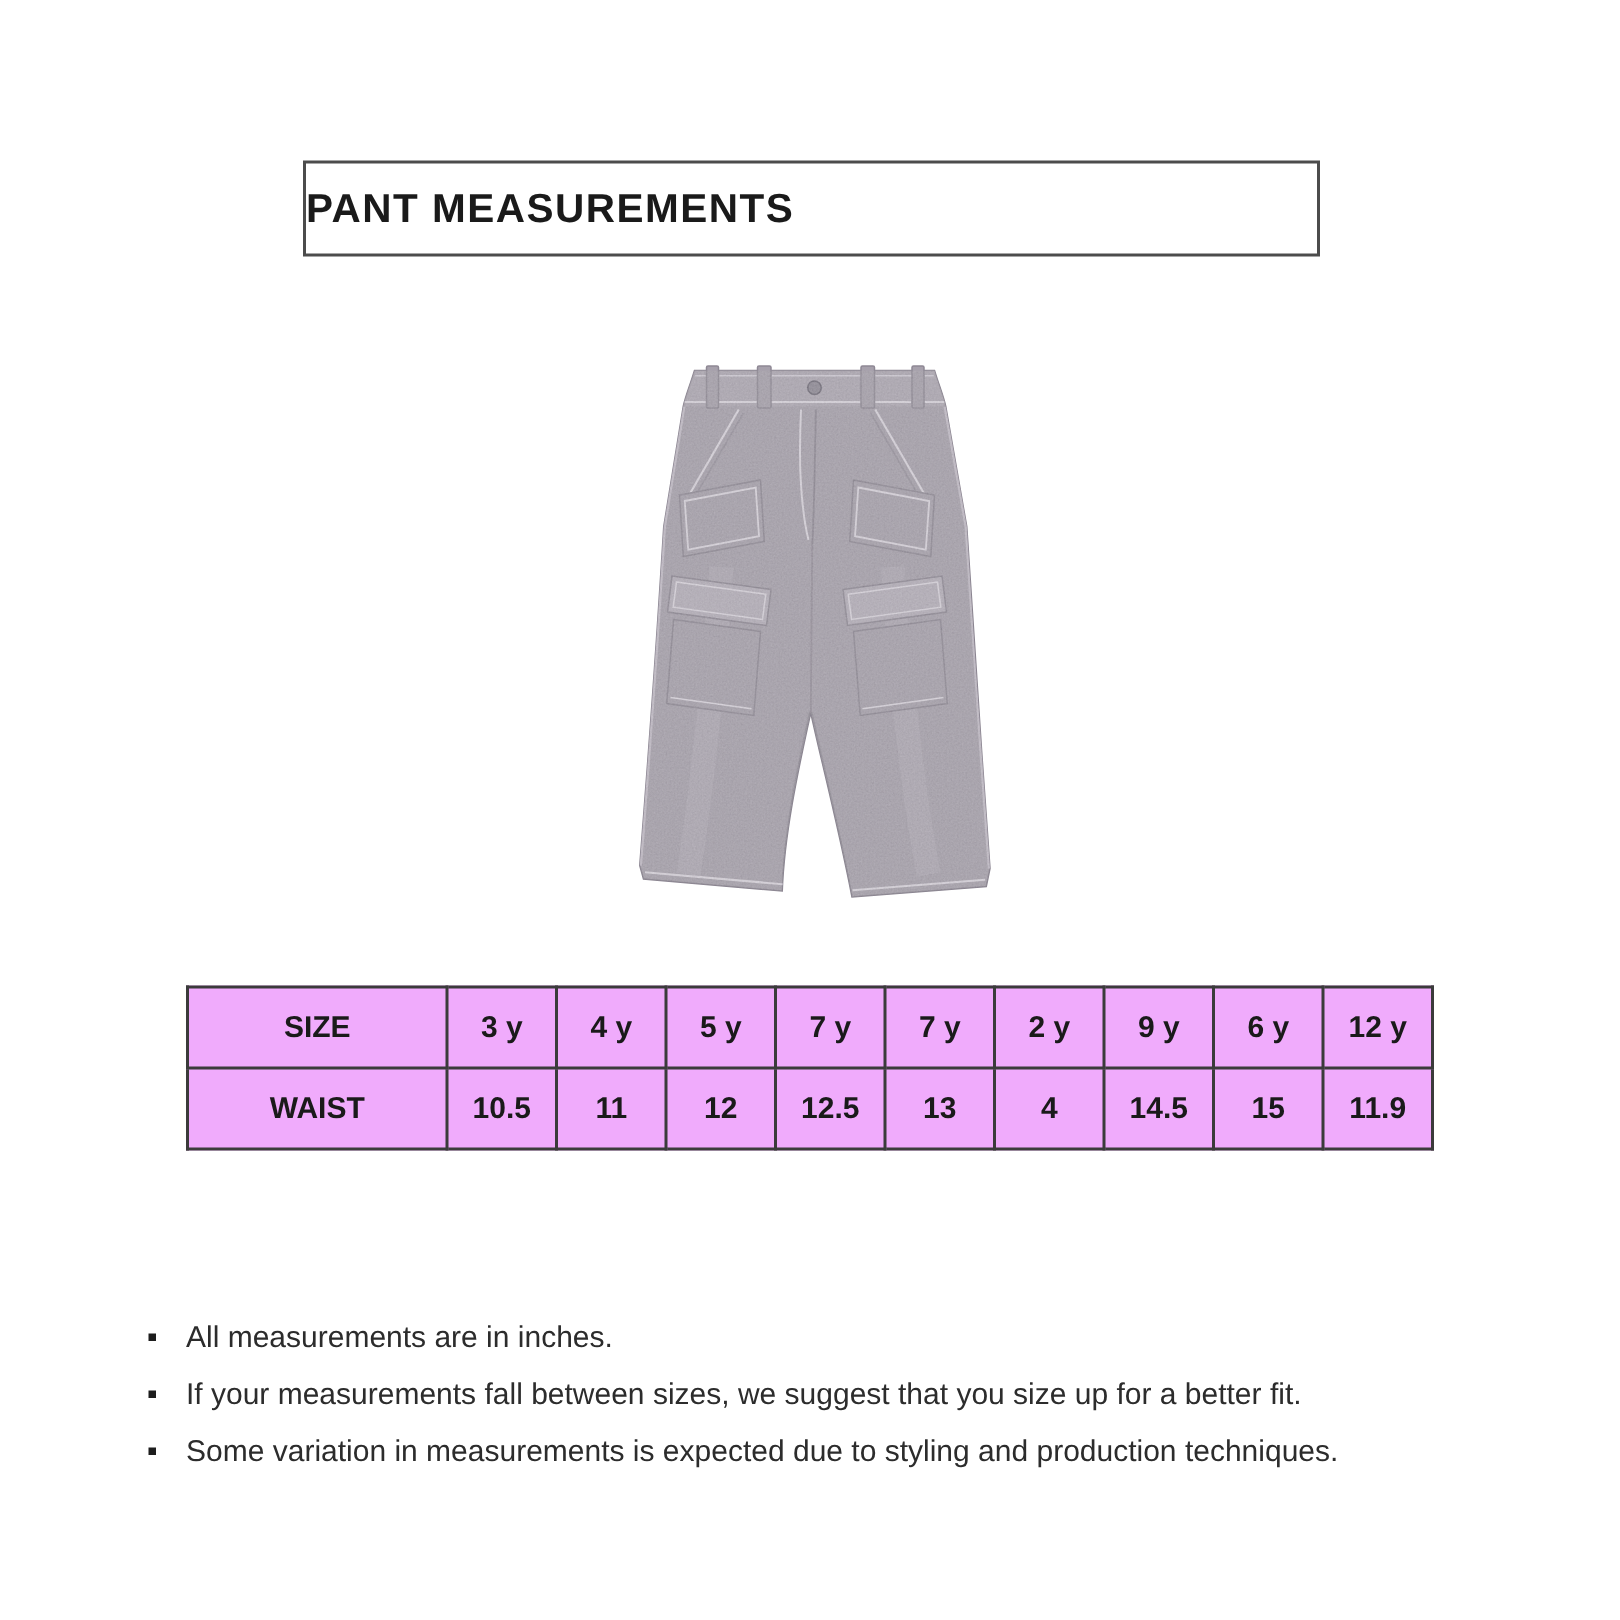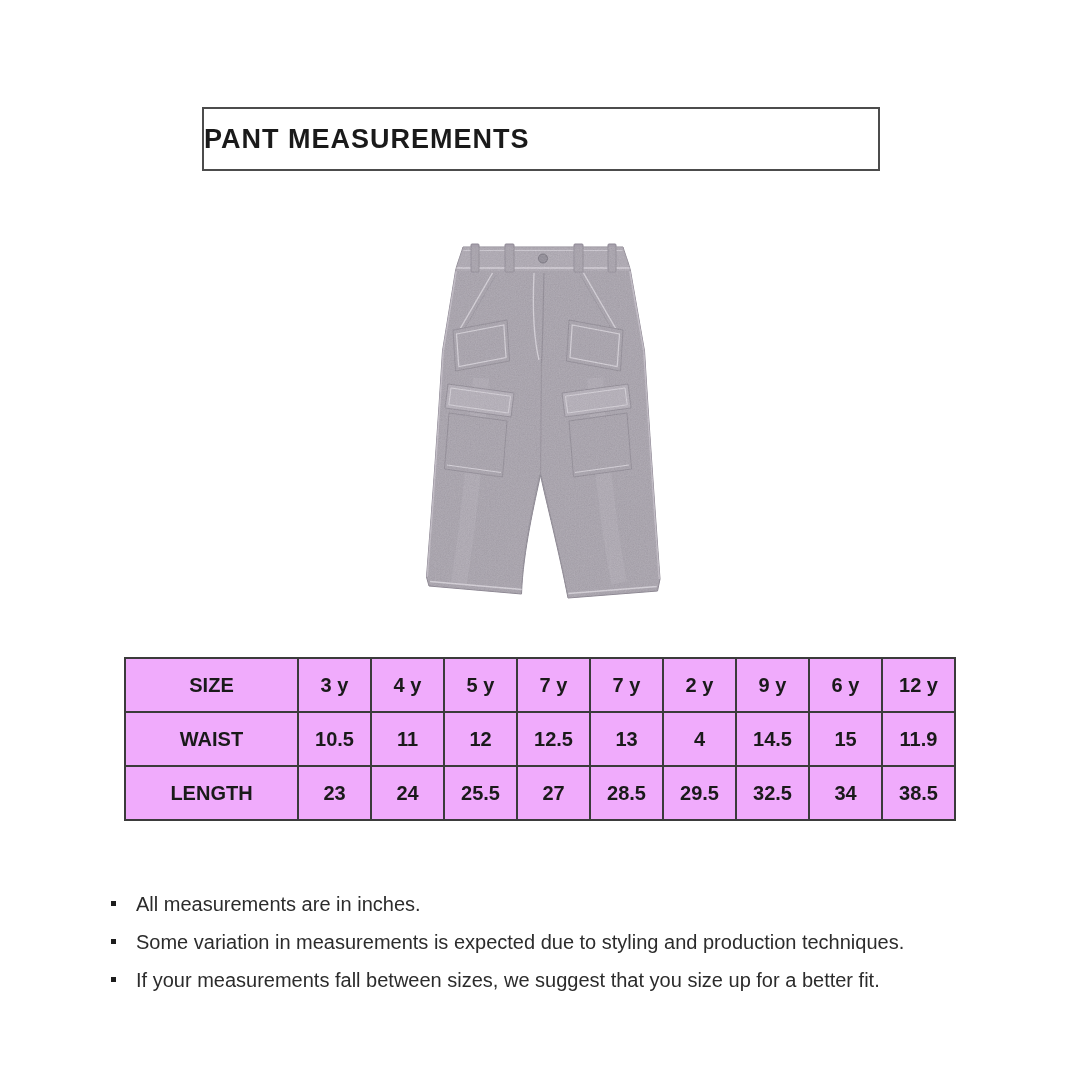--- a/index.html
+++ b/index.html
@@ -25,21 +25,21 @@
     background:#f0abfc;
   }
   .col-head{width:173px;}
   .col-size{width:73px;}
   .size-table th,.size-table td{
     border:2px solid var(--table-border,#3b3b3b);
     height:52px;padding:0;text-align:center;vertical-align:middle;
     font-size:20px;font-weight:700;color:var(--text,#1a1a1a);
   }
   
-  .notes{position:absolute;left:96px;top:880px;margin:12px;padding:0;list-style:none;}
+  .notes{position:absolute;left:96px;top:880px;margin:0;padding:0;list-style:none;}
   .notes li{
     position:relative;padding-left:28px;margin-bottom:14px;
     font-size:20px;line-height:24px;color:var(--note-text,#2c2c2c);
   }
   .notes li::before{
     content:"";position:absolute;left:3px;top:9px;width:5px;height:5px;
     background:#1d1d1d;
   }
 </style>
 </head>
@@ -170,34 +170,22 @@
         <td>10.5</td>
         <td>11</td>
         <td>12</td>
         <td>12.5</td>
         <td>13</td>
         <td>4</td>
         <td>14.5</td>
         <td>15</td>
         <td>11.9</td>
       </tr>
-      <tr>
-        <th>LENGTH</th>
-        <td>23</td>
-        <td>24</td>
-        <td>25.5</td>
-        <td>27</td>
-        <td>28.5</td>
-        <td>29.5</td>
-        <td>32.5</td>
-        <td>34</td>
-        <td>38.5</td>
-      </tr>
     </tbody>
   </table>
 
   <ul class="notes">
     <li>All measurements are in inches.</li>
+    <li>If your measurements fall between sizes, we suggest that you size up for a better fit.</li>
     <li>Some variation in measurements is expected due to styling and production techniques.</li>
-    <li>If your measurements fall between sizes, we suggest that you size up for a better fit.</li>
   </ul>
 
 </div>
 
 </body></html>

